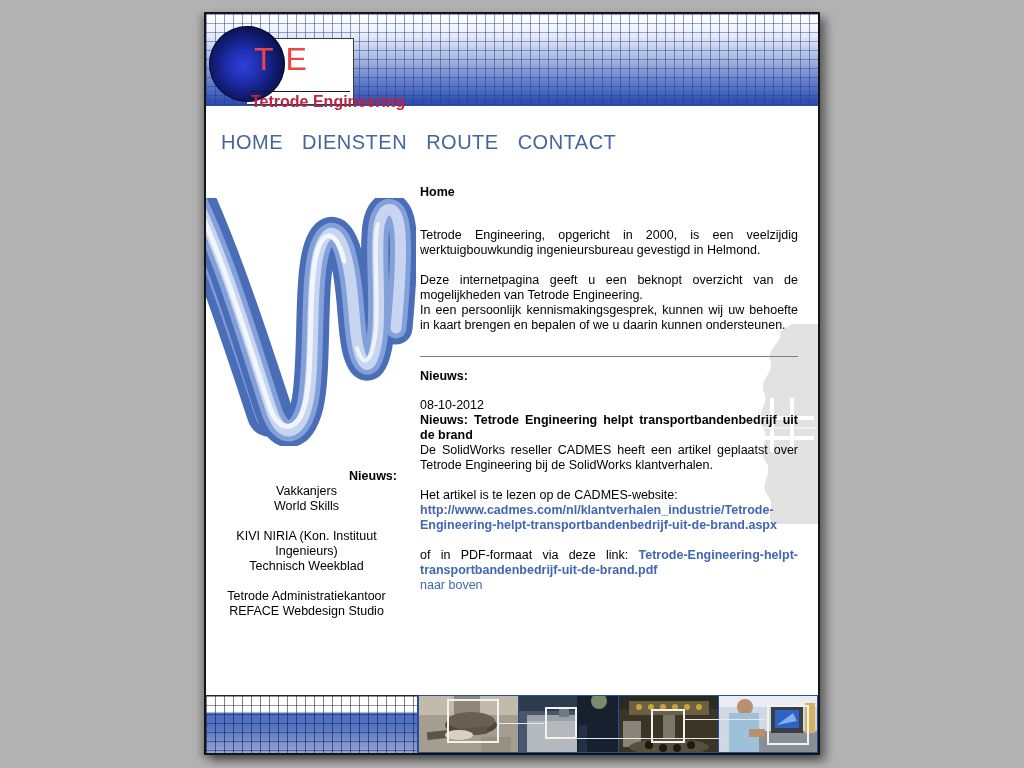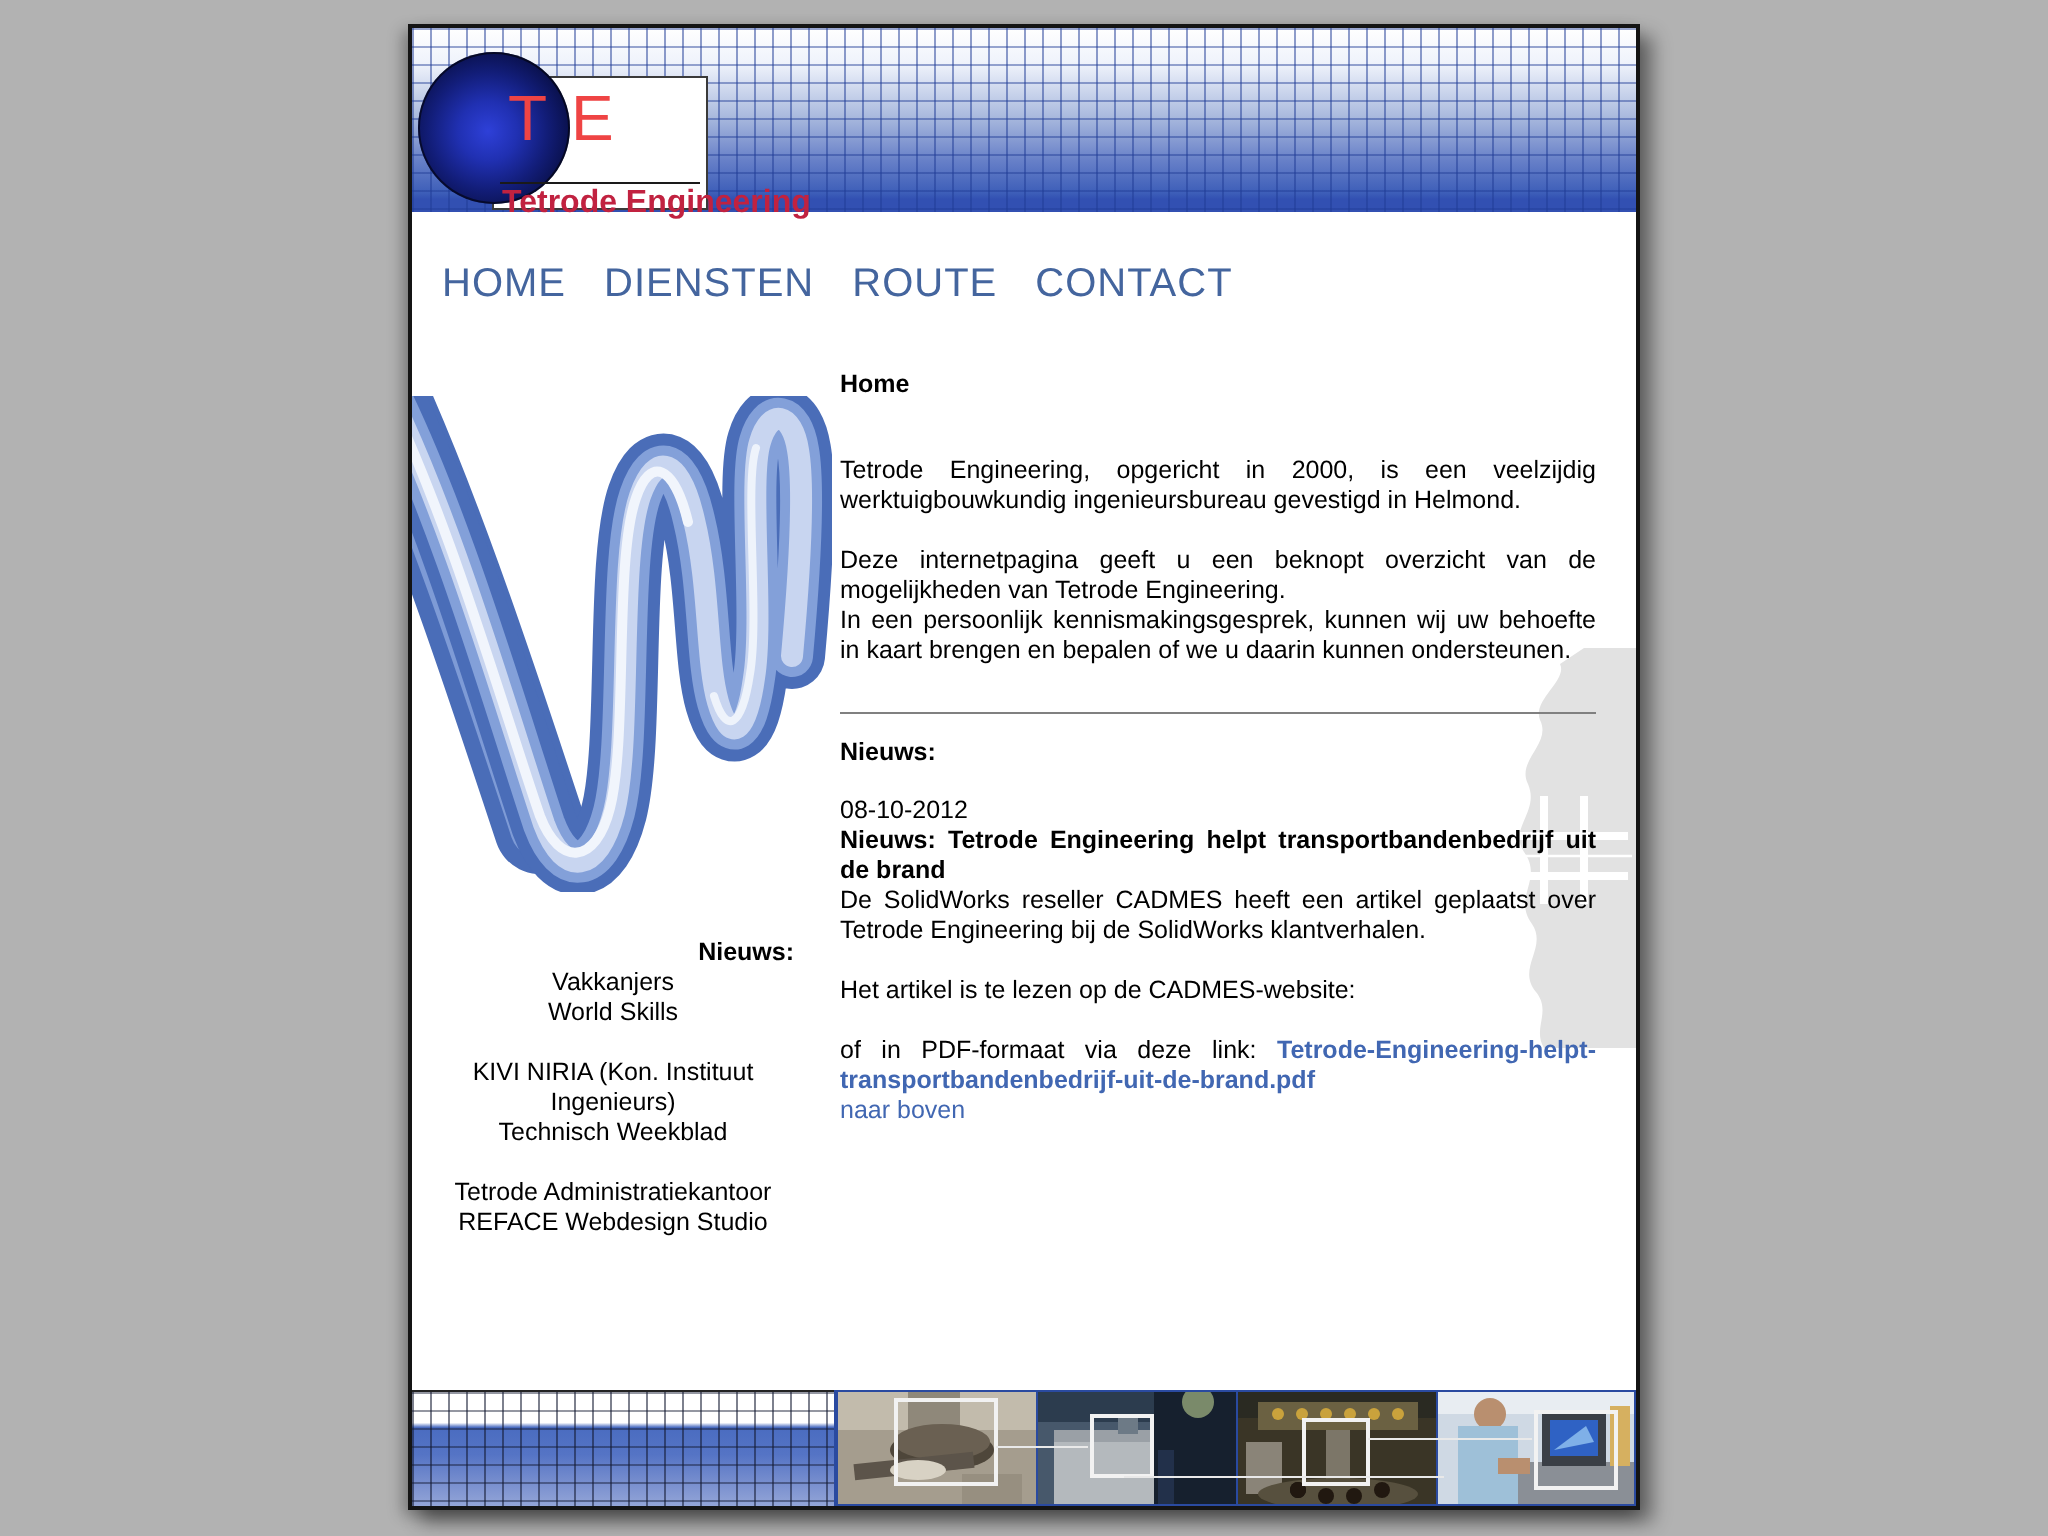--- a/index.html
+++ b/index.html
@@ -156,20 +156,21 @@
     <div class="jus">Deze internetpagina geeft u een beknopt overzicht van de mogelijkheden van Tetrode Engineering.</div>
     <div class="jus">In een persoonlijk kennismakingsgesprek, kunnen wij uw behoefte in kaart brengen en bepalen of we u daarin kunnen ondersteunen.</div>
     <hr class="divider">
     <div class="b">Nieuws:</div>
     <div class="sp14"></div>
     <div>08-10-2012</div>
     <div class="b jus">Nieuws: Tetrode Engineering helpt transportbandenbedrijf uit de brand</div>
     <div class="jus">De SolidWorks reseller CADMES heeft een artikel geplaatst over Tetrode Engineering bij de SolidWorks klantverhalen.</div>
     <div class="sp15"></div>
     <div>Het artikel is te lezen op de CADMES-website:</div>
+    <a class="blue-link url">http://www.cadmes.com/nl/klantverhalen_industrie/Tetrode-Engineering-helpt-transportbandenbedrijf-uit-de-brand.aspx</a>
     <div class="sp15"></div>
     <div class="jus"><span>of in PDF-formaat via deze link:</span> <a class="blue-link">Tetrode-Engineering-helpt-transportbandenbedrijf-uit-de-brand.pdf</a></div>
     <a class="back-top">naar boven</a>
   </div>
 
   <div class="footer">
     <div class="footer-grid"></div>
 
     <div class="photo" style="left:212px;">
       <svg width="100" height="58" viewBox="0 0 100 58">

